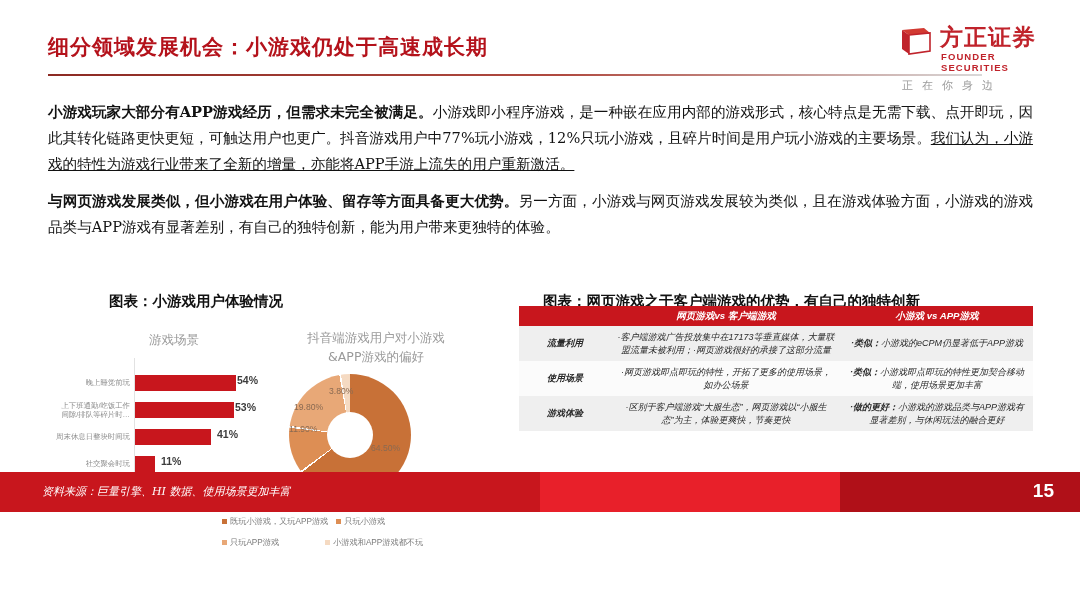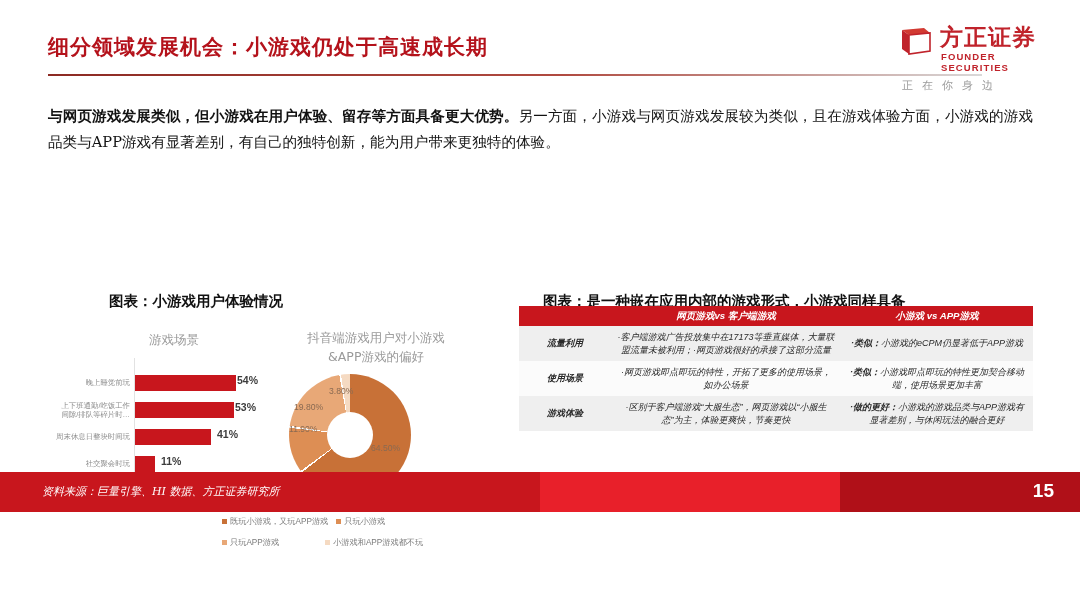--- a/index.html
+++ b/index.html
@@ -39,21 +39,21 @@
     font-size:11px;color:#9a9a9a;letter-spacing:9px;margin-top:11px;
   }
 
   
   .para-wrap{position:absolute;left:48px;top:99px;width:985px;}
   .para{
     font-family:"DejaVu Serif","Liberation Serif",serif;
     font-size:14.6px;line-height:25.8px;color:#121212;
     text-align:justify;margin:0 0 0 0;
   }
-  .para.p2{margin-top:4px;}
+  .para.p2{margin-top:12px;}
   .b{font-weight:bold;}
   .u{text-decoration:underline;}
 
   
   .cap{
     position:absolute;
     font-family:"DejaVu Serif","Liberation Serif",serif;
     font-weight:bold;font-size:14.5px;color:#111;white-space:nowrap;margin-left:24px;
   }
   .cap-left{left:85px;top:292px;}
@@ -146,25 +146,26 @@
         <path d="M9 9 L30 7 L30 25 L9 28 Z" fill="#ffffff" stroke="#C0232B" stroke-width="1.6"></path>
         <path d="M13 13 L26 12 L26 23 L13 24 Z" fill="#ffffff"></path>
       </svg>
       <div class="logo-cn">方正证券</div>
       <div class="logo-en">FOUNDER SECURITIES</div>
       <div class="logo-slogan">正在你身边</div>
     </div>
   </div>
 
   <div class="para-wrap">
+    <p class="para"><span class="b">小游戏玩家大部分有APP游戏经历，但需求未完全被满足。</span><span>小游戏即小程序游戏，是一种嵌在应用内部的游戏形式，核心特点是无需下载、点开即玩，因此其转化链路更快更短，可触达用户也更广。抖音游戏用户中77%玩小游戏，12%只玩小游戏，且碎片时间是用户玩小游戏的主要场景。</span><span class="u">我们认为，小游戏的特性为游戏行业带来了全新的增量，亦能将APP手游上流失的用户重新激活。</span></p>
     <p class="para p2"><span class="b">与网页游戏发展类似，但小游戏在用户体验、留存等方面具备更大优势。</span><span>另一方面，小游戏与网页游戏发展较为类似，且在游戏体验方面，小游戏的游戏品类与APP游戏有显著差别，有自己的独特创新，能为用户带来更独特的体验。</span></p>
   </div>
 
   <div class="cap cap-left">图表：小游戏用户体验情况</div>
-  <div class="cap cap-right">图表：是一种嵌在应用内部的游戏形式，小游戏同样具备</div>
+  <div class="cap cap-right">图表：网页游戏之于客户端游戏的优势，有自己的独特创新</div>
 
   <div class="fig-left">
 
     <div class="fig-sub sub-bar">游戏场景</div>
 
     <div class="fig-sub sub-donut">
       <div>抖音端游戏用户对小游戏</div>
       <div>&amp;APP游戏的偏好</div>
     </div>
 
@@ -248,17 +249,17 @@
           <td class="c-body"><span class="hl">·做的更好：</span><span>小游戏的游戏品类与APP游戏有显著差别，与休闲玩法的融合更好</span></td>
         </tr>
       </tbody>
     </table>
   </div>
 
   <div class="footer">
     <div class="fbar a"></div>
     <div class="fbar b"></div>
     <div class="fbar c"></div>
-    <div class="fsrc">资料来源：巨量引擎、HI 数据、方正证券研究所</div>
+    <div class="fsrc">资料来源：巨量引擎、HI 数据、使用场景更加丰富</div>
     <div class="fpage">15</div>
   </div>
 
 </div>
 
 </body></html>

